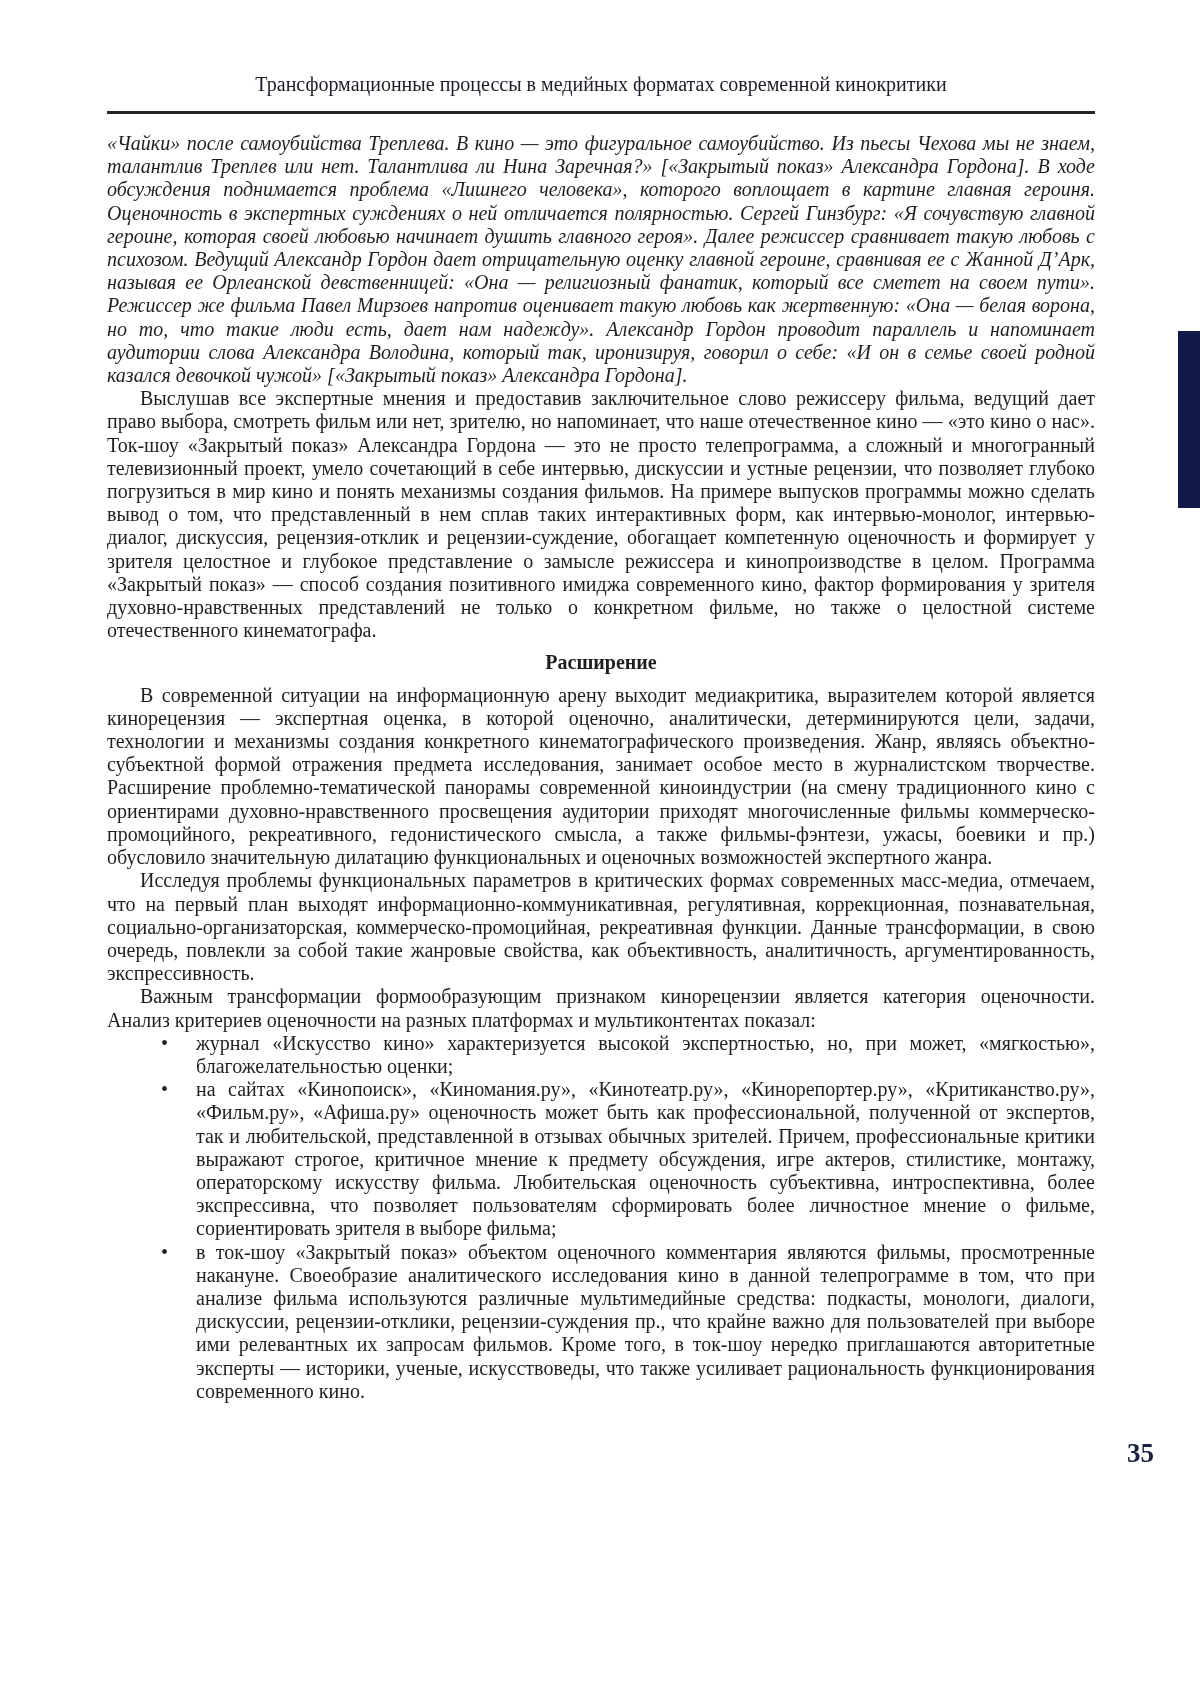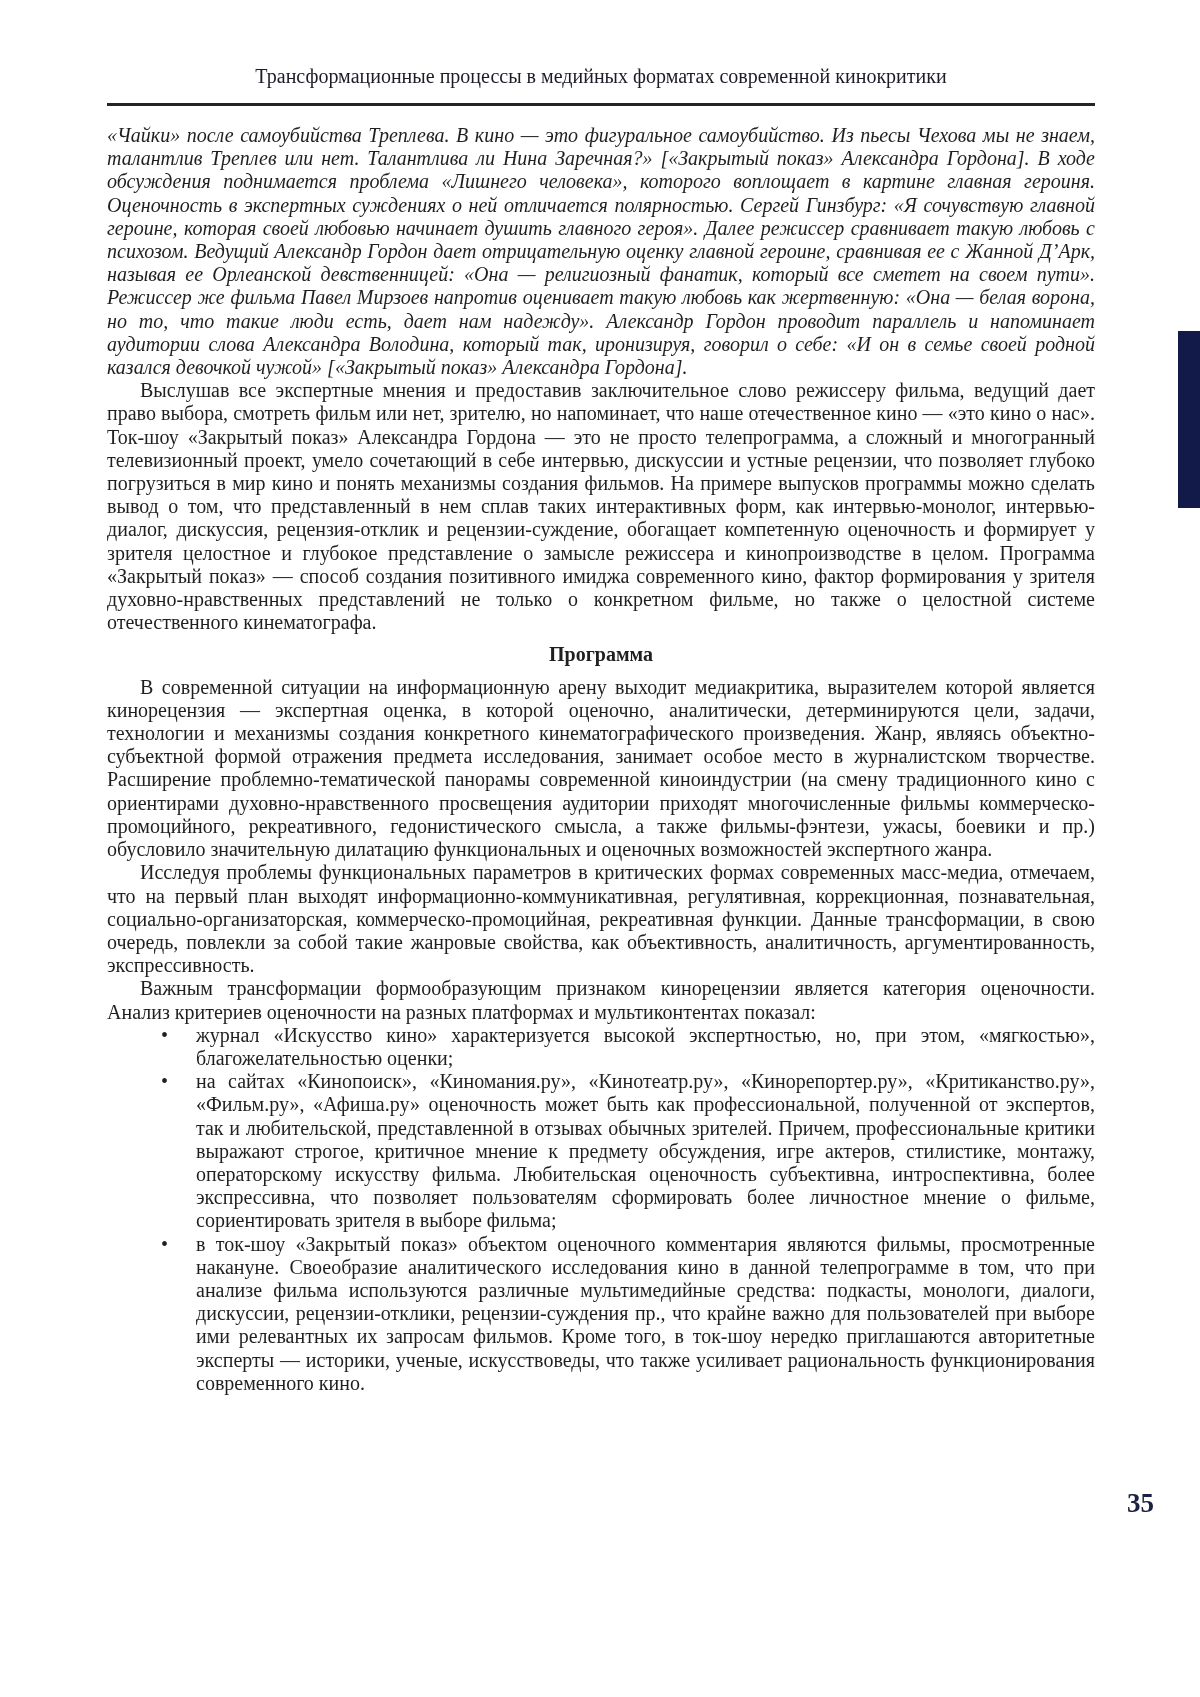--- a/index.html
+++ b/index.html
@@ -12,21 +12,21 @@
     width: 1200px;
     height: 1697px;
     background: #ffffff;
     overflow: hidden;
     font-family: "Liberation Serif", "DejaVu Serif", serif;
     color: #1f1f1f;
   }
   .column {
     position: absolute;
     left: 107px;
-    top: 64px;
+    top: 72px;
     width: 988px;
   }
   .running-title {
     text-align: center;
     font-size: 20px;
     line-height: 24px;
     color: #1c1c28;
     margin: 0;
   }
   .head-rule {
@@ -77,51 +77,51 @@
   .side-tab {
     position: absolute;
     right: 0;
     top: 331px;
     width: 22px;
     height: 177px;
     background: #121a4a;
   }
   .page-number {
     position: absolute;
-    top: 1488px;
+    top: 1438px;
     right: 46px;
     font-size: 27px;
     font-weight: bold;
     color: #1a2240;
     line-height: 30px;
   }
 </style>
 </head>
 <body>
 
 <div class="page">
 
   <div class="column">
     <div class="running-title">Трансформационные процессы в медийных форматах современной кинокритики</div>
     <hr class="head-rule">
 
     <div class="body-text">
       <p class="para no-indent">«Чайки» после самоубийства Треплева. В кино — это фигуральное самоубийство. Из пьесы Чехова мы не знаем, талантлив Треплев или нет. Талантлива ли Нина Заречная?» [«Закрытый показ» Александра Гордона]. В ходе обсуждения поднимается проблема «Лишнего человека», которого воплощает в картине главная героиня. Оценочность в экспертных суждениях о ней отличается полярностью. Сергей Гинзбург: «Я сочувствую главной героине, которая своей любовью начинает душить главного героя». Далее режиссер сравнивает такую любовь с психозом. Ведущий Александр Гордон дает отрицательную оценку главной героине, сравнивая ее с Жанной Д’Арк, называя ее Орлеанской девственницей: «Она — религиозный фанатик, который все сметет на своем пути». Режиссер же фильма Павел Мирзоев напротив оценивает такую любовь как жертвенную: «Она — белая ворона, но то, что такие люди есть, дает нам надежду». Александр Гордон проводит параллель и напоминает аудитории слова Александра Володина, который так, иронизируя, говорил о себе: «И он в семье своей родной казался девочкой чужой» [«Закрытый показ» Александра Гордона].</p>
       <p class="para">Выслушав все экспертные мнения и предоставив заключительное слово режиссеру фильма, ведущий дает право выбора, смотреть фильм или нет, зрителю, но напоминает, что наше отечественное кино — «это кино о нас». Ток-шоу «Закрытый показ» Александра Гордона — это не просто телепрограмма, а сложный и многогранный телевизионный проект, умело сочетающий в себе интервью, дискуссии и устные рецензии, что позволяет глубоко погрузиться в мир кино и понять механизмы создания фильмов. На примере выпусков программы можно сделать вывод о том, что представленный в нем сплав таких интерактивных форм, как интервью-монолог, интервью-диалог, дискуссия, рецензия-отклик и рецензии-суждение, обогащает компетенную оценочность и формирует у зрителя целостное и глубокое представление о замысле режиссера и кинопроизводстве в целом. Программа «Закрытый показ» — способ создания позитивного имиджа современного кино, фактор формирования у зрителя духовно-нравственных представлений не только о конкретном фильме, но также о целостной системе отечественного кинематографа.</p>
 
-      <h3 class="section-heading">Программа</h3>
+      <h3 class="section-heading">Расширение</h3>
 
       <p class="para">В современной ситуации на информационную арену выходит медиакритика, выразителем которой является кинорецензия — экспертная оценка, в которой оценочно, аналитически, детерминируются цели, задачи, технологии и механизмы создания конкретного кинематографического произведения. Жанр, являясь объектно-субъектной формой отражения предмета исследования, занимает особое место в журналистском творчестве. Расширение проблемно-тематической панорамы современной киноиндустрии (на смену традиционного кино с ориентирами духовно-нравственного просвещения аудитории приходят многочисленные фильмы коммерческо-промоцийного, рекреативного, гедонистического смысла, а также фильмы-фэнтези, ужасы, боевики и пр.) обусловило значительную дилатацию функциональных и оценочных возможностей экспертного жанра.</p>
       <p class="para">Исследуя проблемы функциональных параметров в критических формах современных масс-медиа, отмечаем, что на первый план выходят информационно-коммуникативная, регулятивная, коррекционная, познавательная, социально-организаторская, коммерческо-промоцийная, рекреативная функции. Данные трансформации, в свою очередь, повлекли за собой такие жанровые свойства, как объективность, аналитичность, аргументированность, экспрессивность.</p>
       <p class="para">Важным трансформации формообразующим признаком кинорецензии является категория оценочности. Анализ критериев оценочности на разных платформах и мультиконтентах показал:</p>
 
       <ul class="bullets">
         <li>
           <span class="bullet-marker">•</span>
-          <span>журнал «Искусство кино» характеризуется высокой экспертностью, но, при этом, «мягкостью», благожелательностью оценки;</span>
+          <span>журнал «Искусство кино» характеризуется высокой экспертностью, но, при может, «мягкостью», благожелательностью оценки;</span>
         </li>
         <li>
           <span class="bullet-marker">•</span>
           <span>на сайтах «Кинопоиск», «Киномания.ру», «Кинотеатр.ру», «Кинорепортер.ру», «Критиканство.ру», «Фильм.ру», «Афиша.ру» оценочность может быть как профессиональной, полученной от экспертов, так и любительской, представленной в отзывах обычных зрителей. Причем, профессиональные критики выражают строгое, критичное мнение к предмету обсуждения, игре актеров, стилистике, монтажу, операторскому искусству фильма. Любительская оценочность субъективна, интроспективна, более экспрессивна, что позволяет пользователям сформировать более личностное мнение о фильме, сориентировать зрителя в выборе фильма;</span>
         </li>
         <li>
           <span class="bullet-marker">•</span>
           <span>в ток-шоу «Закрытый показ» объектом оценочного комментария являются фильмы, просмотренные накануне. Своеобразие аналитического исследования кино в данной телепрограмме в том, что при анализе фильма используются различные мультимедийные средства: подкасты, монологи, диалоги, дискуссии, рецензии-отклики, рецензии-суждения пр., что крайне важно для пользователей при выборе ими релевантных их запросам фильмов. Кроме того, в ток-шоу нередко приглашаются авторитетные эксперты — историки, ученые, искусствоведы, что также усиливает рациональность функционирования современного кино.</span>
         </li>
       </ul>

